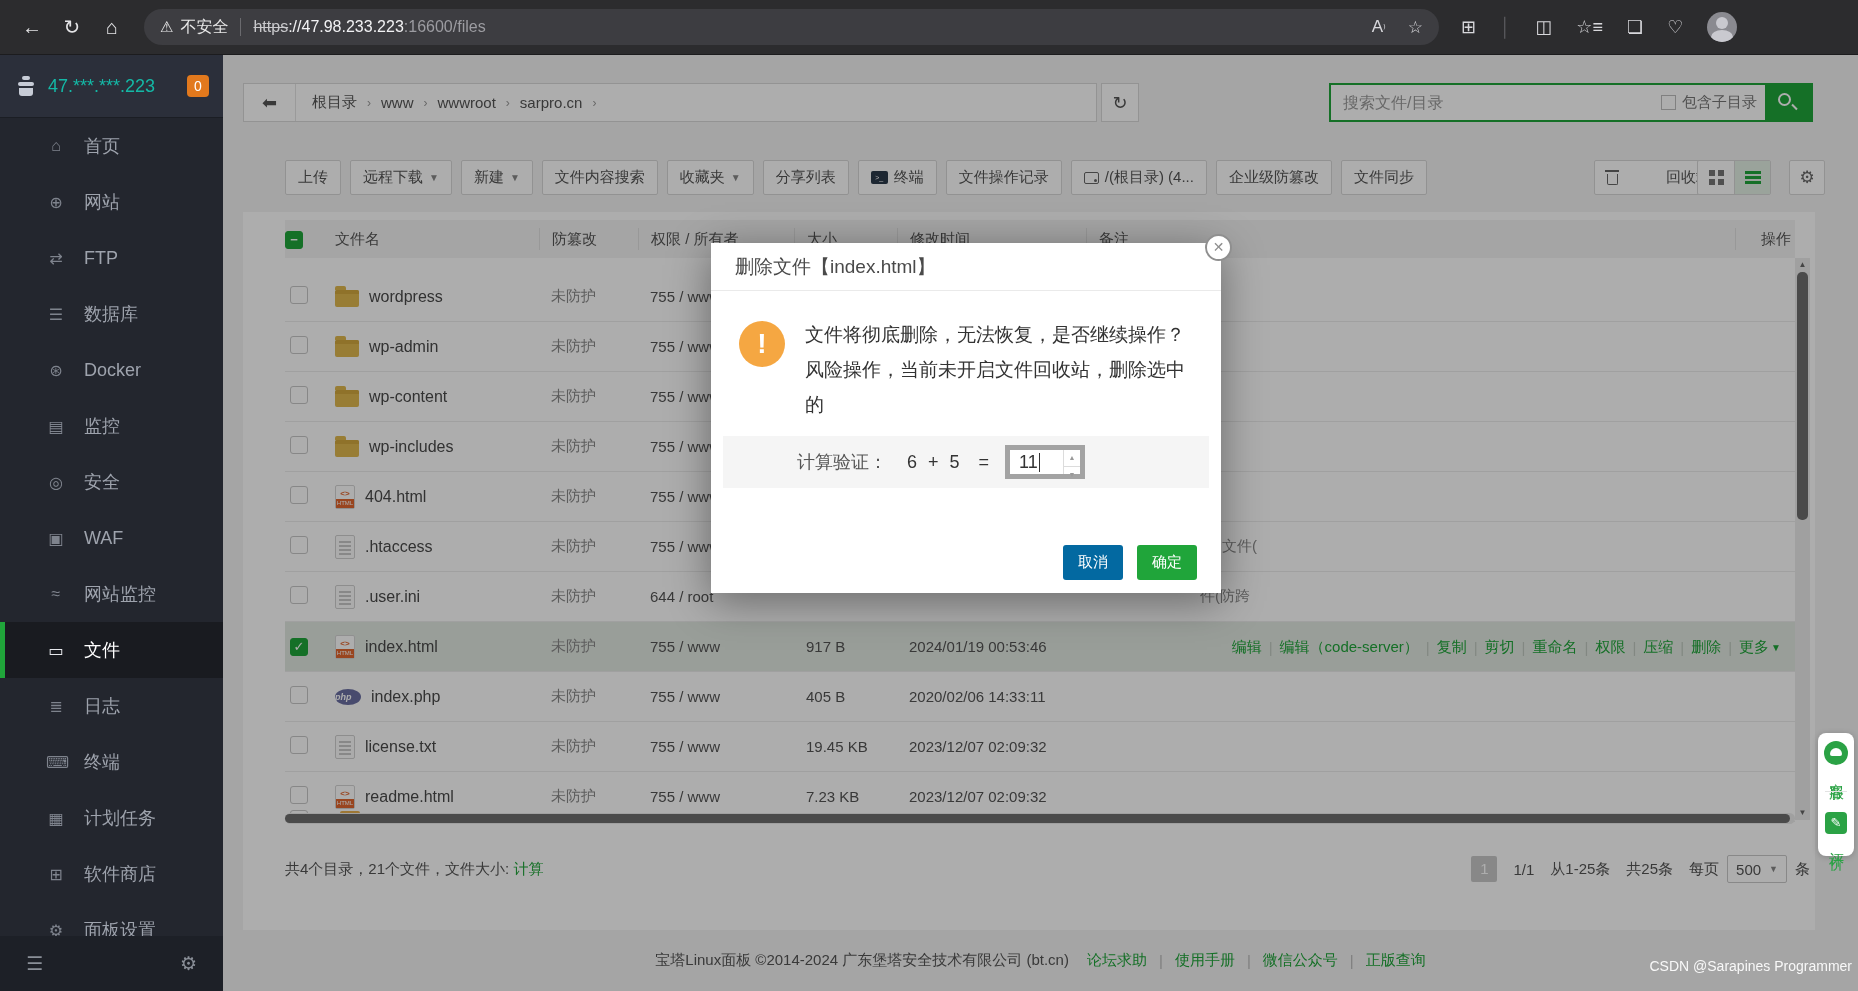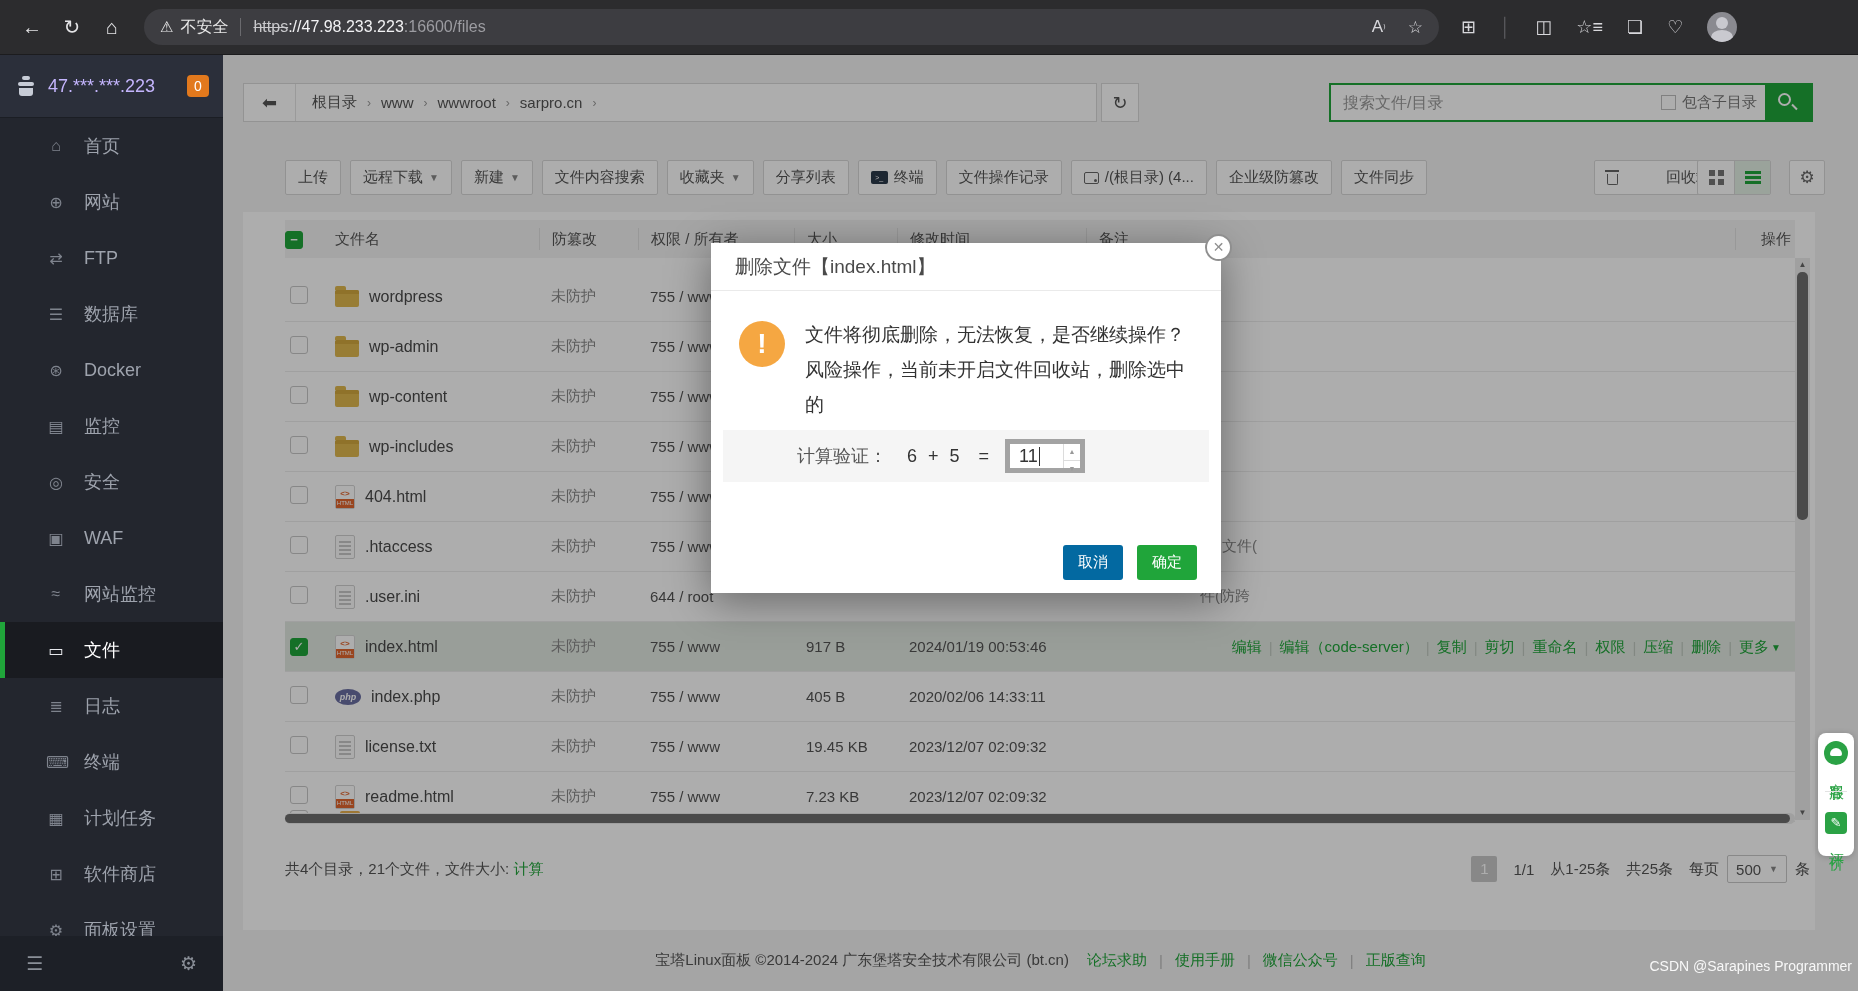--- a/index.html
+++ b/index.html
@@ -20,21 +20,21 @@
   .avatar { width:30px; height:30px; border-radius:50%; background:#8a8a90; position:relative; overflow:hidden; }
   .avatar::before { content:""; position:absolute; left:9px; top:5px; width:12px; height:12px; border-radius:50%; background:#c9c9cf; }
   .avatar::after  { content:""; position:absolute; left:4px; top:18px; width:22px; height:14px; border-radius:50%; background:#c9c9cf; }
 
   
   .sidebar { position:absolute; left:0; top:55px; width:223px; height:936px; background:#23262e; z-index:150; }
   .server { height:63px; background:#2b2f3a; border-bottom:1px solid #1b1e24; display:flex; align-items:center; padding:0 14px; }
   .pagoda { position:relative; width:24px; height:20px; margin-right:10px; flex:0 0 auto; }
   .pagoda::before { content:""; position:absolute; left:8px; top:0; width:8px; height:4px; background:#c7ccd6; border-radius:2px; box-shadow:-4px 6px 0 0 #c7ccd6, 4px 6px 0 0 #c7ccd6, -1px 6px 0 0 #c7ccd6, 1px 6px 0 0 #c7ccd6; }
   .pagoda::after { content:""; position:absolute; left:5px; top:12px; width:14px; height:8px; background:#c7ccd6; border-radius:0 0 3px 3px; }
-  .server-name { color:#c4b5fd; font-size:18px; flex:1; }
+  .server-name { color:#14b8a6; font-size:18px; flex:1; }
   .badge { min-width:22px; height:22px; background:#e2791d; color:#fff; font-size:14px; border-radius:4px; display:flex; align-items:center; justify-content:center; padding:0 4px; }
   .menu { list-style:none; }
   .menu li { height:56px; display:flex; align-items:center; padding-left:46px; color:#9ea3ad; font-size:18px; cursor:pointer; position:relative; }
   .menu li .mi { width:20px; margin-right:18px; font-size:16px; color:#7e838d; text-align:center; }
   .menu li.active { background:#191b20; color:#ffffff; }
   .menu li.active::before { content:""; position:absolute; left:0; top:0; width:5px; height:100%; background:#20a53a; }
   .menu li.active .mi { color:#e6e8ec; }
   .side-bottom { position:absolute; left:0; bottom:0; width:223px; height:55px; background:#1d2027; display:flex; align-items:center; justify-content:space-between; padding:0 26px; color:#8a8f98; font-size:19px; }
 
   
@@ -99,21 +99,21 @@
   .actions .asep { color:#c0c9c0; padding:0 7px; }
   .actions .caret { font-size:10px; color:#20a53a; margin-left:2px; }
   .icon-folder { width:24px; height:17px; background:#e0b84e; border-radius:2px; position:relative; margin-top:4px; flex:0 0 auto; }
   .icon-folder::before { content:""; position:absolute; left:0; top:-4px; width:11px; height:4px; background:#e0b84e; border-radius:2px 2px 0 0; }
   .icon-folder::after { content:""; position:absolute; left:0; top:0; width:100%; height:4px; background:#d3a93f; border-radius:2px 2px 0 0; }
   .icon-html { width:20px; height:24px; background:#fff; border:1px solid #d5d5d5; border-radius:2px; position:relative; flex:0 0 auto; }
   .icon-html::before { content:"<>"; position:absolute; top:3px; left:0; width:100%; text-align:center; font-size:8px; font-weight:bold; color:#e2662e; }
   .icon-html::after { content:"HTML"; position:absolute; bottom:0; left:0; width:100%; height:9px; background:#e2662e; color:#fff; font-size:6px; line-height:9px; text-align:center; }
   .icon-file { width:20px; height:24px; background:#fdfdfd; border:1px solid #d0d0d0; border-radius:2px; position:relative; flex:0 0 auto; }
   .icon-file::before { content:""; position:absolute; left:3px; top:5px; width:12px; height:2px; background:#c9c9c9; box-shadow:0 4px 0 0 #c9c9c9, 0 8px 0 0 #c9c9c9, 0 12px 0 0 #c9c9c9; }
-  .icon-php { width:26px; height:16px; border-radius:50%; background:#6b6fa3; color:#fff; font-size:9px; font-style:italic; font-weight:bold; text-align:center; line-height:16px; flex:0 0 auto; }
+  .icon-php { width:26px; height:16px; border-radius:50%; background:#6b6fa3; color:#fff; font-size:9px; font-style:italic; font-weight:bold; text-align:left; line-height:16px; flex:0 0 auto; }
   .partial-row { position:absolute; left:42px; top:596px; width:1510px; height:7px; overflow:hidden; }
   .partial-row .pcb { position:absolute; left:5px; top:2px; width:18px; height:10px; border:1px solid #c7c7c7; border-radius:3px; background:#fff; }
   .partial-row .pic { position:absolute; left:55px; top:3px; width:20px; height:8px; background:#e8b04e; border-radius:2px; }
 
   .hscroll { position:absolute; left:42px; top:601px; width:1510px; height:11px; background:#ececec; border-radius:6px; }
   .hscroll .thumb { position:absolute; left:0; top:1px; height:9px; width:1505px; background:#6e6e6e; border-radius:5px; }
   .vscroll { position:absolute; left:1552px; top:46px; width:15px; height:562px; background:#ececec; }
   .vscroll .arrow { position:absolute; left:0; width:15px; height:14px; color:#666; font-size:8px; text-align:center; line-height:14px; }
   .vscroll .up { top:0; } .vscroll .down { bottom:0; }
   .vscroll .vthumb { position:absolute; left:2px; top:14px; width:11px; height:248px; background:#6e6e6e; border-radius:5px; }
@@ -131,21 +131,21 @@
   .page-footer .fsep { color:#b9b9b9; }
 
   
   .overlay { position:absolute; inset:0; background:rgba(0,0,0,0.32); z-index:50; }
   .dialog { position:absolute; left:488px; top:188px; width:510px; height:350px; background:#fff; z-index:100; box-shadow:0 8px 40px rgba(0,0,0,0.4); }
   .dlg-title { height:48px; line-height:48px; padding:0 24px; font-size:19px; color:#4a4a4a; border-bottom:1px solid #eaeaea; }
   .dlg-close { position:absolute; top:-9px; right:-11px; width:27px; height:27px; border-radius:50%; background:#fff; border:2px solid #8f8f8f; color:#8f8f8f; font-size:14px; line-height:23px; text-align:center; cursor:pointer; }
   .dlg-body { display:flex; gap:20px; padding:26px 28px 0 28px; }
   .warn-circle { width:46px; height:46px; border-radius:50%; background:#f5a742; color:#fff; font-size:28px; font-weight:bold; text-align:center; line-height:46px; flex:0 0 auto; margin-top:4px; }
   .warn-text { font-size:19px; color:#333; line-height:35px; }
-  .calcbar { position:absolute; left:12px; top:187px; width:486px; height:52px; background:#f5f5f5; display:flex; align-items:center; padding-left:74px; }
+  .calcbar { position:absolute; left:12px; top:193px; width:486px; height:52px; background:#f5f5f5; display:flex; align-items:center; padding-left:74px; }
   .calc-label { color:#555; font-size:18px; }
   .calc-exp { color:#333; font-size:18px; letter-spacing:3px; margin-left:20px; }
   .calc-eq { color:#333; font-size:18px; margin:0 16px; }
   .calc-input { width:80px; height:34px; background:#fff; border:5px solid #a3a3a3; position:relative; display:flex; align-items:center; padding-left:9px; font-size:18px; color:#333; cursor:text; }
   .calc-caret { width:1px; height:19px; background:#333; margin-left:1px; }
   .spinner { position:absolute; right:0; top:0; bottom:0; width:17px; border-left:1px solid #dcdcdc; display:flex; flex-direction:column; }
   .spinner span { flex:1; font-size:7px; color:#999; text-align:center; line-height:16px; cursor:pointer; }
   .spinner span:first-child { border-bottom:1px solid #dcdcdc; }
   .dlg-foot { position:absolute; right:24px; bottom:13px; display:flex; gap:14px; }
   .btn { height:35px; border:none; border-radius:3px; color:#fff; font-size:15px; padding:0 15px; cursor:pointer; }

